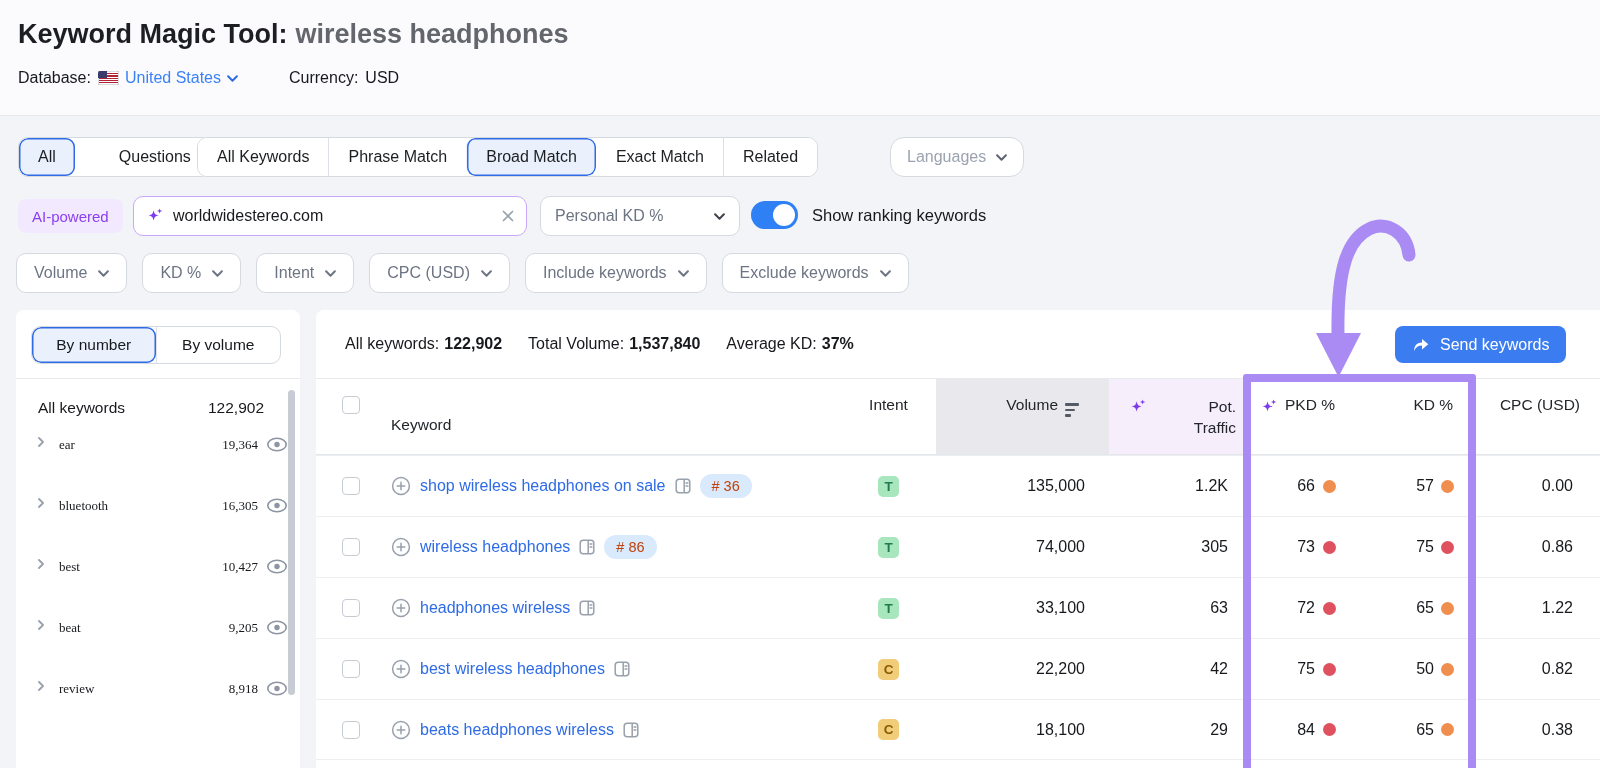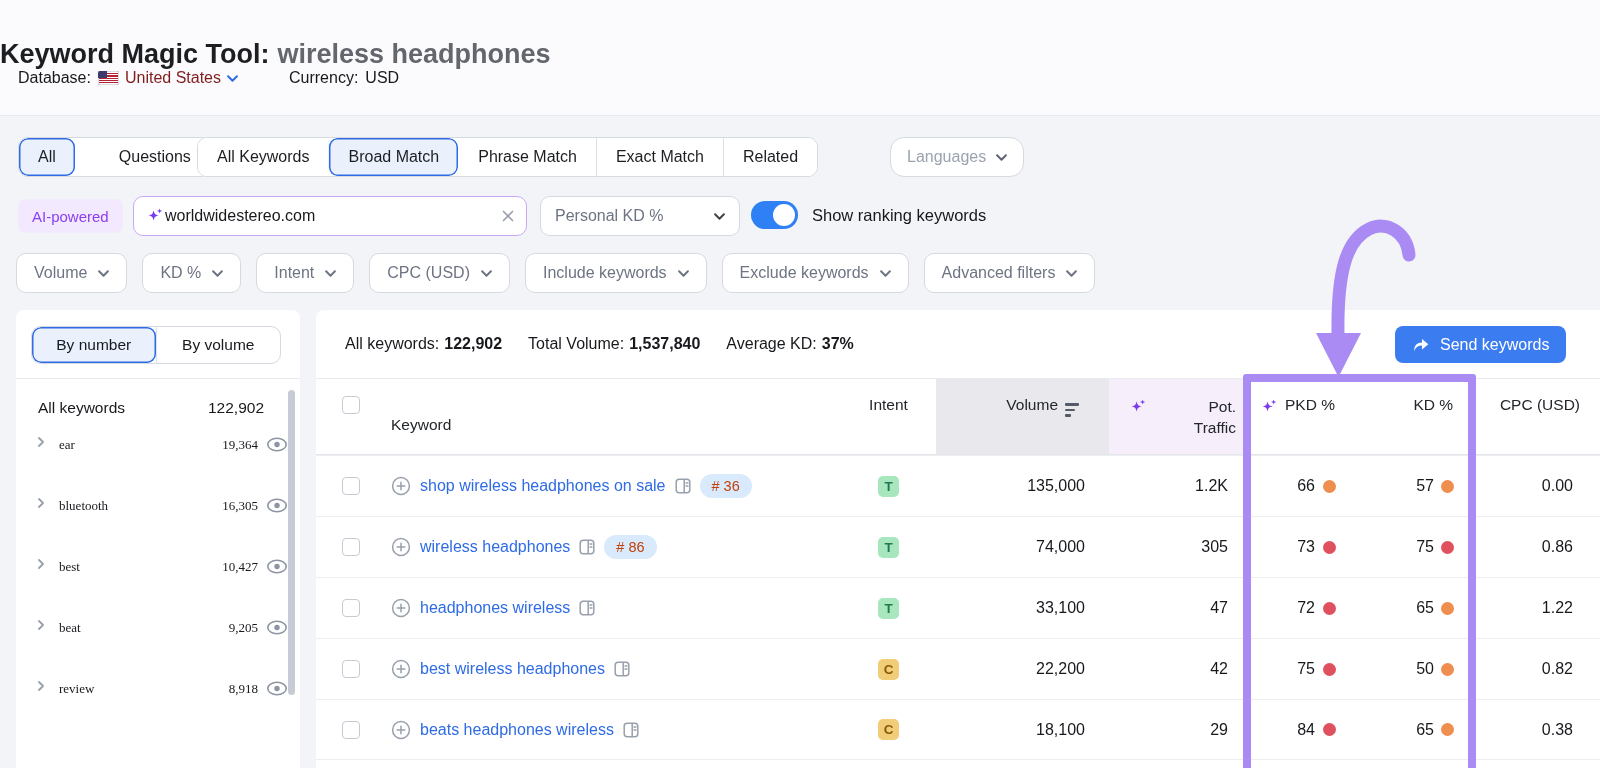--- a/index.html
+++ b/index.html
@@ -7,45 +7,45 @@
   body {
     position:relative; overflow:hidden;
     background:#f3f4f7;
     font-family:"Liberation Sans","DejaVu Sans",sans-serif;
     color:#17191d;
   }
   svg { display:block; }
 
   
   .top-band { position:absolute; left:0; top:0; width:1600px; height:116px; background:#fbfbfd; border-bottom:1px solid #e6e8ee; }
-  .page-title { position:absolute; left:0; top:19px; font-size:27px; font-weight:700; color:#1c1e21;margin-top:20px; }
+  .page-title { position:absolute; left:18px; top:19px; font-size:27px; font-weight:700; color:#1c1e21; }
   .page-title .sub { font-weight:600; color:#63666d; margin-left:8px; }
   .db-row { position:absolute; left:18px; top:69px; display:flex; align-items:center; font-size:16px; gap:7px; }
-  .db-link { color:#7f1d1d; display:flex; align-items:center; gap:6px; cursor:pointer; }
+  .db-link { color:#3b82f6; display:flex; align-items:center; gap:6px; cursor:pointer; }
   .flag { position:relative; width:21px; height:14px; border-radius:2px; overflow:hidden; display:inline-block;
           background:repeating-linear-gradient(180deg,#b22234 0 1.1px,#ffffff 1.1px 2.2px); box-shadow:0 0 0 1px #d8dbe0 inset; }
   .flag::after { content:""; position:absolute; left:0; top:0; width:9px; height:7px; background:#3c3b6e; }
   .currency { margin-left:44px; }
 
   
   .btn-group { position:absolute; top:137px; height:40px; display:flex; background:#fff; border:1px solid #d5d9e0; border-radius:10px; overflow:hidden; }
   .btn-group .tab { display:flex; align-items:center; padding:0 19px; font-size:16px; color:#1c1e21; cursor:pointer; border-left:1px solid #dde1e7; background:#fff; white-space:nowrap; }
   .btn-group .tab:first-child { border-left:none; }
   .btn-group .tab.active { background:#eaf1fd; box-shadow:inset 0 0 0 1.5px #2e6be5; border-radius:9px; border-left-color:transparent; }
   .btn-group .tab.active + .tab { border-left-color:transparent; }
   .group-main { left:18px;gap:24px; }
   .group-match { left:197px; }
   .languages-btn { position:absolute; left:890px; top:137px; height:40px; display:flex; align-items:center; gap:10px; padding:0 16px;
                    background:#fff; border:1px solid #d5d9e0; border-radius:14px; font-size:16px; color:#9ba3b0; cursor:pointer; }
 
   
   .ai-pill { position:absolute; left:18px; top:199px; height:34px; display:flex; align-items:center; padding:0 14px;
              background:#f3e9fe; color:#8a3ff0; font-size:15px; border-radius:8px; }
   .search-box { position:absolute; left:133px; top:196px; width:394px; height:40px; background:#fff; border:1.5px solid #c9a9f7;
-                border-radius:10px; display:flex; align-items:center; padding:0 12px; gap:1px; }
+                border-radius:10px; display:flex; align-items:center; padding:0 12px; gap:9px; }
   .search-box input { flex:1; border:none; outline:none; font-size:16px; color:#17191d; font-family:inherit; background:transparent; }
   .kd-dropdown { position:absolute; left:540px; top:196px; width:200px; height:40px; background:#fff; border:1px solid #d5d9e0; border-radius:10px;
                  display:flex; align-items:center; justify-content:space-between; padding:0 14px; font-size:16px; color:#6d7483; cursor:pointer; }
   .toggle { position:absolute; left:751px; top:201px; width:47px; height:28px; background:#2f80f5; border-radius:14px; cursor:pointer; }
   .toggle .knob { position:absolute; right:3px; top:3px; width:22px; height:22px; background:#fff; border-radius:50%; }
   .toggle-label { position:absolute; left:812px; top:206px; font-size:16.5px; font-weight:500; color:#16181c; }
 
   
   .filters-row { position:absolute; left:16px; top:253px; display:flex; gap:15px; }
   .filter-btn { height:40px; display:flex; align-items:center; gap:11px; padding:0 17px; background:#fff; border:1px solid #d5d9e0;
@@ -166,22 +166,22 @@
     <span>USD</span>
   </div>
 </div>
 
 <div class="btn-group group-main">
   <div class="tab active">All</div>
   <div class="tab">Questions</div>
 </div>
 <div class="btn-group group-match">
   <div class="tab">All Keywords</div>
+  <div class="tab">Phrase Match</div>
   <div class="tab active">Broad Match</div>
-  <div class="tab">Phrase Match</div>
   <div class="tab">Exact Match</div>
   <div class="tab">Related</div>
 </div>
 <div class="languages-btn">
   <span>Languages</span>
   <svg width="11" height="7" style="color:#5d6470">
       <use href="#i-chev-down"></use>
     </svg>
 </div>
 
@@ -236,26 +236,20 @@
       <svg width="11" height="7">
         <use href="#i-chev-down"></use>
       </svg>
     </div>
   <div class="filter-btn">
       <span>Exclude keywords</span>
       <svg width="11" height="7">
         <use href="#i-chev-down"></use>
       </svg>
     </div>
-  <div class="filter-btn">
-      <span>Advanced filters</span>
-      <svg width="11" height="7">
-        <use href="#i-chev-down"></use>
-      </svg>
-    </div>
 </div>
 
 <div class="sidebar-card">
   <div class="side-seg">
     <div class="tab active">By number</div>
     <div class="tab">By volume</div>
   </div>
   <div class="side-all">
     <span>All keywords</span>
     <span class="count">122,902</span>
@@ -431,21 +425,21 @@
         <span class="kw-link">headphones wireless</span>
         <svg width="16" height="16">
             <use href="#i-serp"></use>
           </svg>
 
       </div>
       <div class="c-int">
           <span class="intent-badge badge-T">T</span>
         </div>
       <div class="c-vol">33,100</div>
-      <div class="c-pot">47</div>
+      <div class="c-pot">63</div>
       <div class="c-pkd">
           <span>72</span>
           <span class="dot dot-red"></span>
         </div>
       <div class="c-kd">
           <span>65</span>
           <span class="dot dot-orange"></span>
         </div>
       <div class="c-cpc">1.22</div>
     </div>

